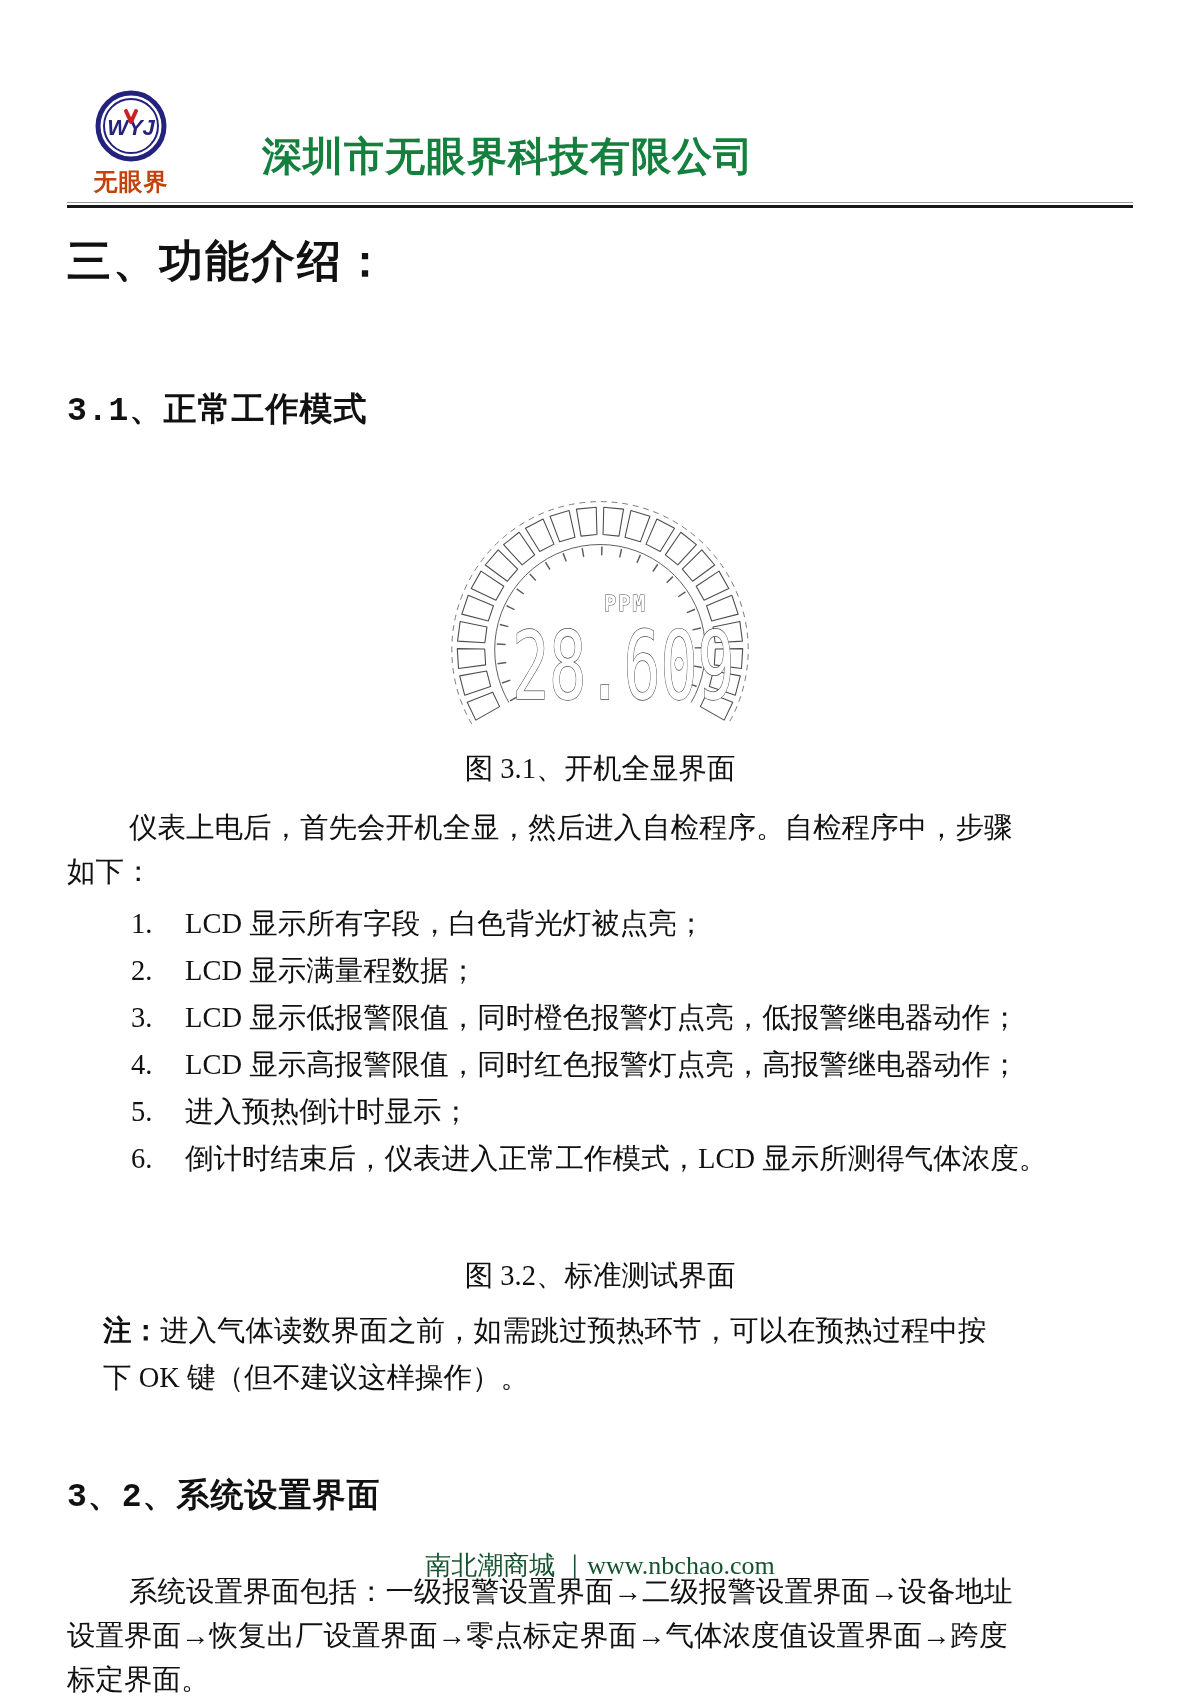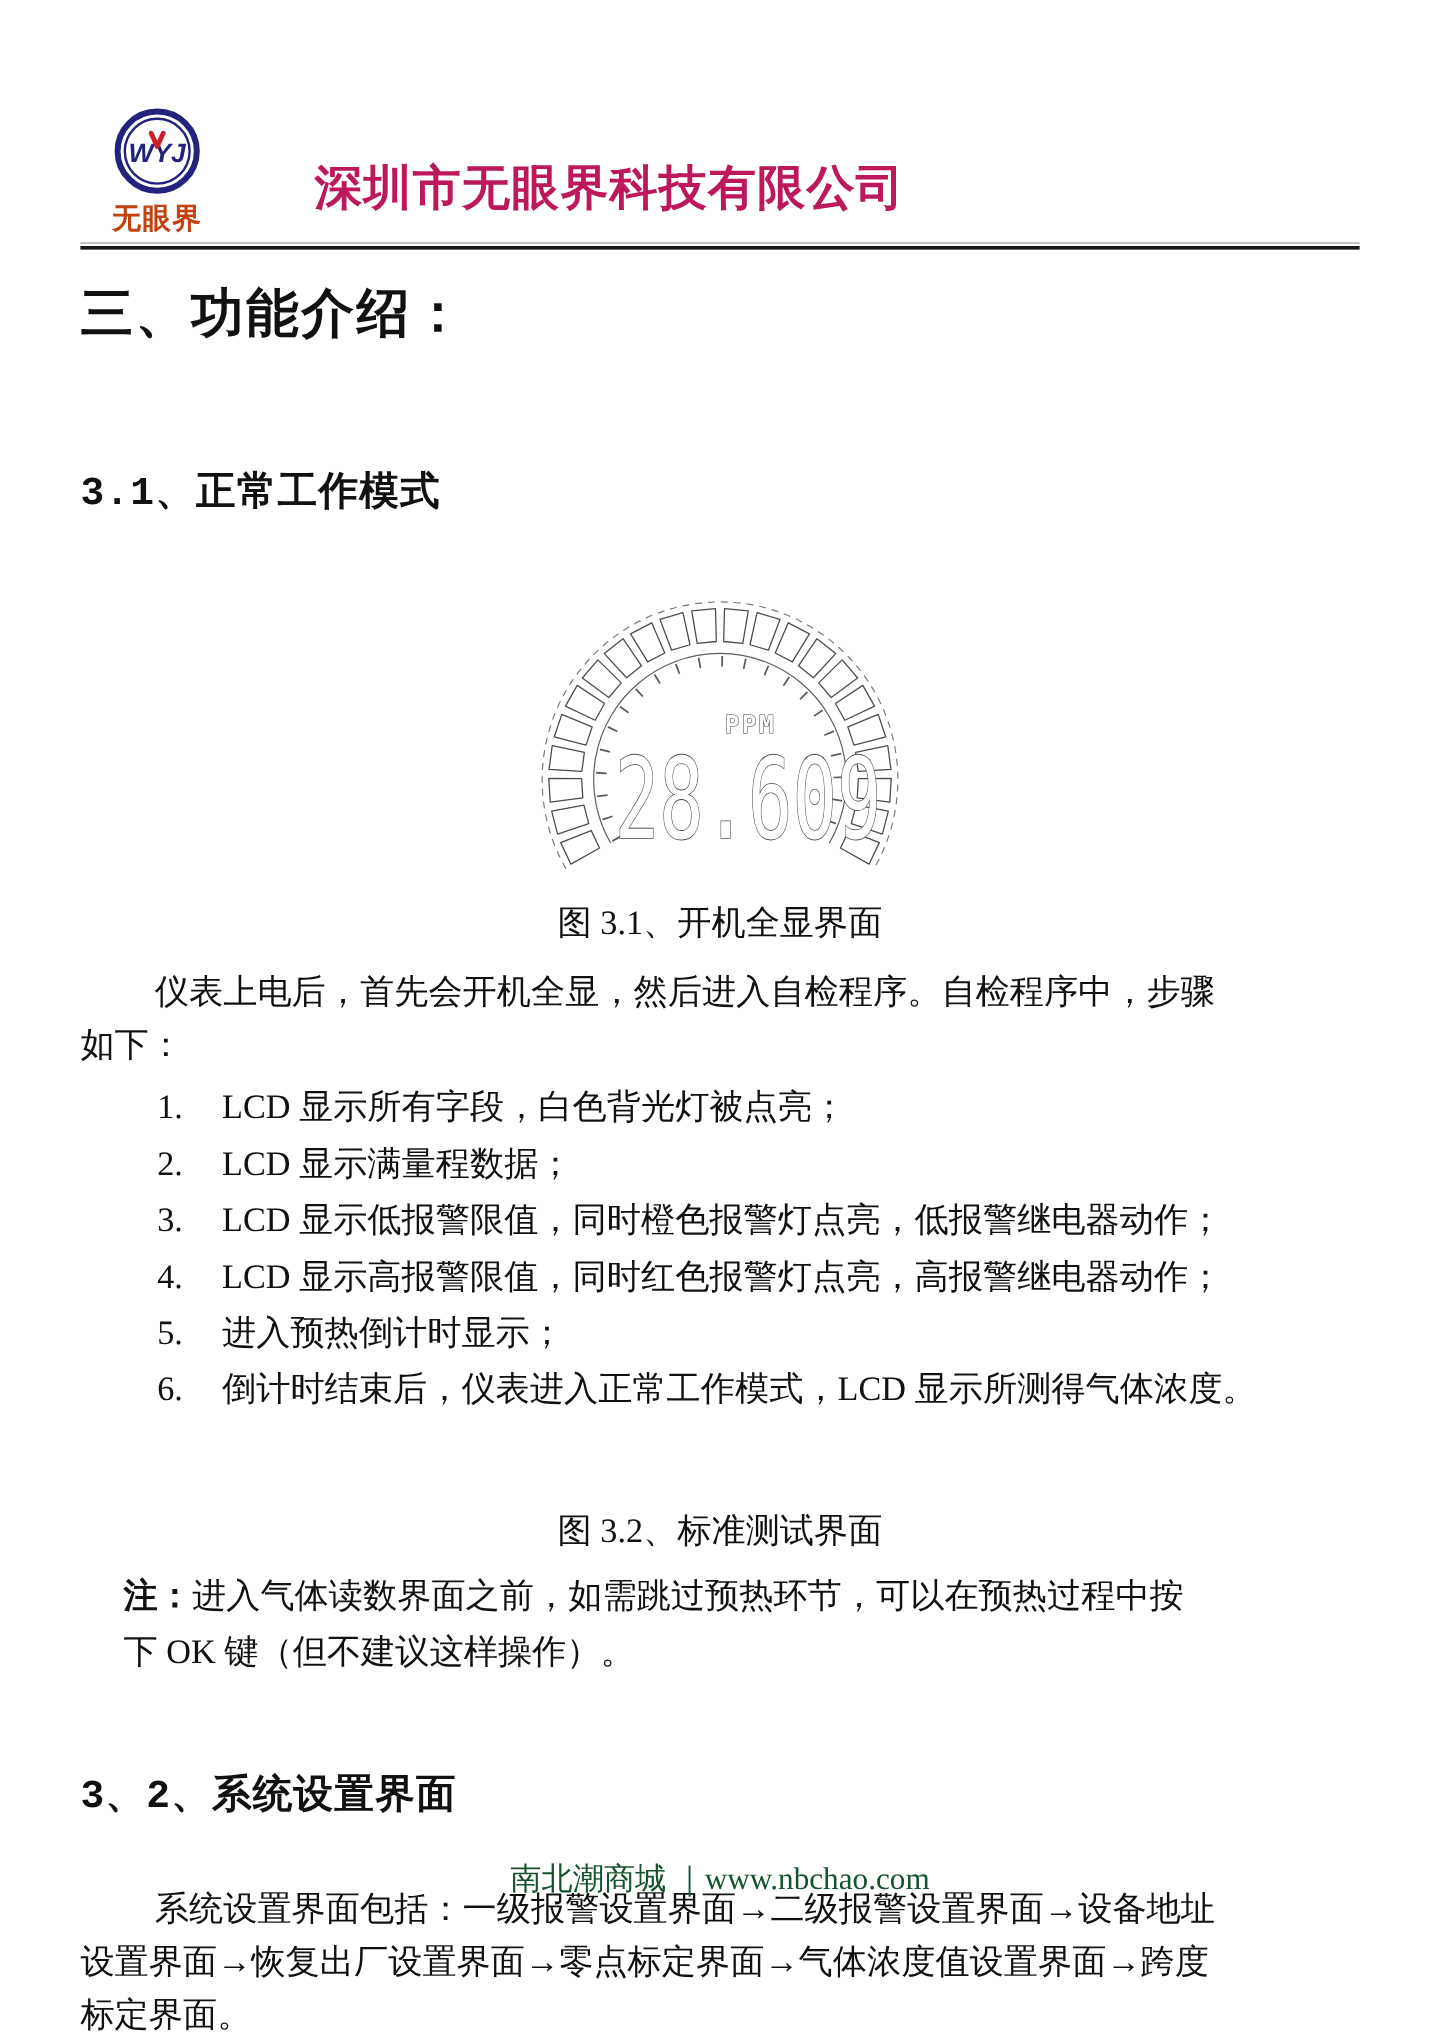--- a/index.html
+++ b/index.html
@@ -6,21 +6,21 @@
   body{width:1200px;height:1697px;overflow:hidden;color:#111;
        font-family:"Liberation Serif","DejaVu Serif",serif;}
   .page{padding:88px 67px 0 67px;position:relative;height:1609px;box-sizing:border-box;}
 
   
   .header{display:flex;align-items:flex-end;gap:47px;}
   .logo-col{width:128px;display:flex;flex-direction:column;align-items:center;}
   .logo-mark{display:block;}
   .logo-wordmark{font-family:"Liberation Sans","DejaVu Sans",sans-serif;
       font-weight:bold;font-size:24px;color:#c2410c;letter-spacing:1px;margin-top:2px;}
-  .company-name{font-size:40px;font-weight:600;color:#be185d;margin:0 0 14px 20px;
+  .company-name{font-size:40px;font-weight:600;color:#15803d;margin:0 0 14px 20px;
       letter-spacing:1px;white-space:nowrap;}
   .header-rule{margin-top:4px;height:2px;border-top:1px solid #9a9a9a;border-bottom:3px solid #171717;}
 
   
   .h1{font-family:"Liberation Sans","DejaVu Sans",sans-serif;font-weight:bold;
       font-size:44px;margin-top:24px;letter-spacing:2px;}
   .h2{font-family:Liberation Mono, monospace;font-weight:bold;
       font-size:33px;letter-spacing:1px;}
   .h2-a{margin-top:96px;}
   .h2-b{margin-top:72px;}

